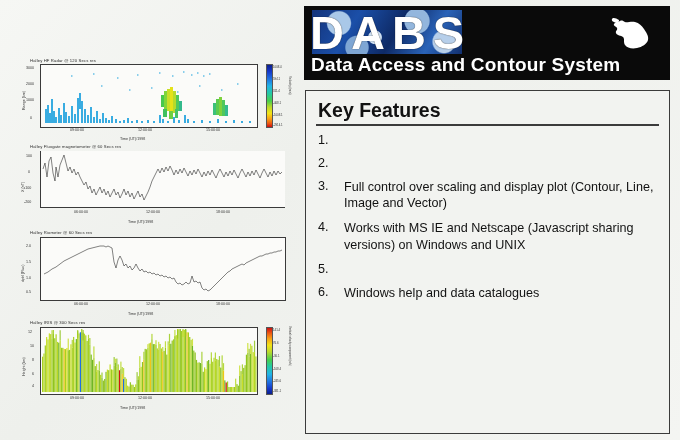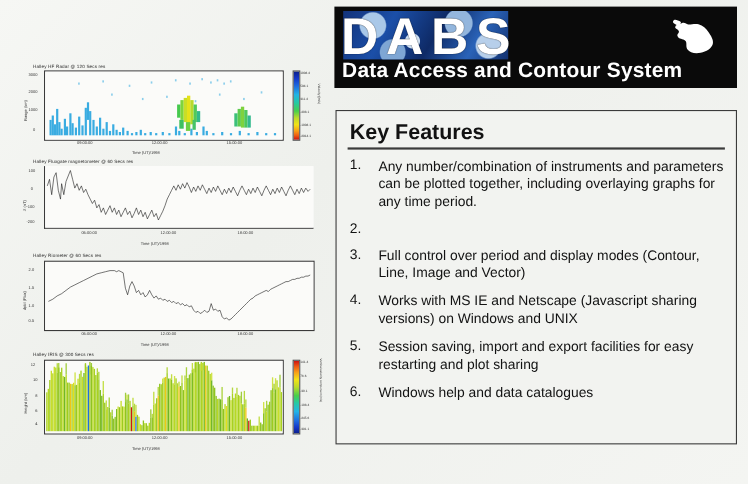--- a/index.html
+++ b/index.html
@@ -56,21 +56,21 @@
   .dabs-letters{position:absolute;left:6px;top:2px;width:340px;height:50px;
      font-size:47px;font-weight:bold;letter-spacing:7px;color:#ffffff;
      font-family:"Liberation Sans", sans-serif;line-height:50px;
      text-shadow:0 0 1px #000;}
   .banner-sub{position:absolute;left:7px;top:48px;width:352px;
      color:#fff;font-size:19px;font-weight:bold;letter-spacing:.2px;
      font-family:"Liberation Sans", sans-serif;white-space:nowrap;}
   .antarctica{position:absolute;right:16px;top:8px;width:48px;height:40px;}
 
   
-  .features{position:absolute;left:305px;top:100px;width:365px;height:304px;
+  .features{position:absolute;left:305px;top:90px;width:365px;height:344px;
      background:#f2f3f0;border:1.6px solid #3b3b3b;box-sizing:border-box;}
   .kf-title{margin:8px 0 0 12px;font-size:19.5px;font-weight:bold;color:#121212;
      display:inline-block;}
   .kf-rule{margin:2px 10px 0 10px;height:1.6px;background:#3b3b3b;}
   .kf-list{margin:7px 0 0 0;padding:0;list-style:none;}
   .kf-item{display:flex;margin:0 0 9px 0;padding:0 10px 0 12px;}
   .kf-num{width:26px;flex:0 0 26px;font-size:12.6px;color:#121212;}
   .kf-text{font-size:12.6px;line-height:1.30;color:#121212;}
 </style>
 </head>
@@ -520,36 +520,34 @@
   </div>
 
   <div class="features">
     <div>
       <div class="kf-title">Key Features</div>
       <div class="kf-rule"></div>
     </div>
     <ul class="kf-list">
       <li class="kf-item">
         <span class="kf-num">1.</span>
-        <span class="kf-text">Any number/combination of instruments and parameters can be plotted together, including overlaying graphs for any time period.</span>
       </li>
       <li class="kf-item">
         <span class="kf-num">2.</span>
       </li>
       <li class="kf-item">
         <span class="kf-num">3.</span>
-        <span class="kf-text">Full control over period and display modes (Contour, Line, Image and Vector)</span>
+        <span class="kf-text">Full control over scaling and display plot (Contour, Line, Image and Vector)</span>
       </li>
       <li class="kf-item">
         <span class="kf-num">4.</span>
         <span class="kf-text">Works with MS IE and Netscape (Javascript sharing versions) on Windows and UNIX</span>
       </li>
       <li class="kf-item">
         <span class="kf-num">5.</span>
-        <span class="kf-text">Session saving, import and export facilities for easy restarting and plot sharing</span>
       </li>
       <li class="kf-item">
         <span class="kf-num">6.</span>
         <span class="kf-text">Windows help and data catalogues</span>
       </li>
     </ul>
   </div>
 
 </div>
 

